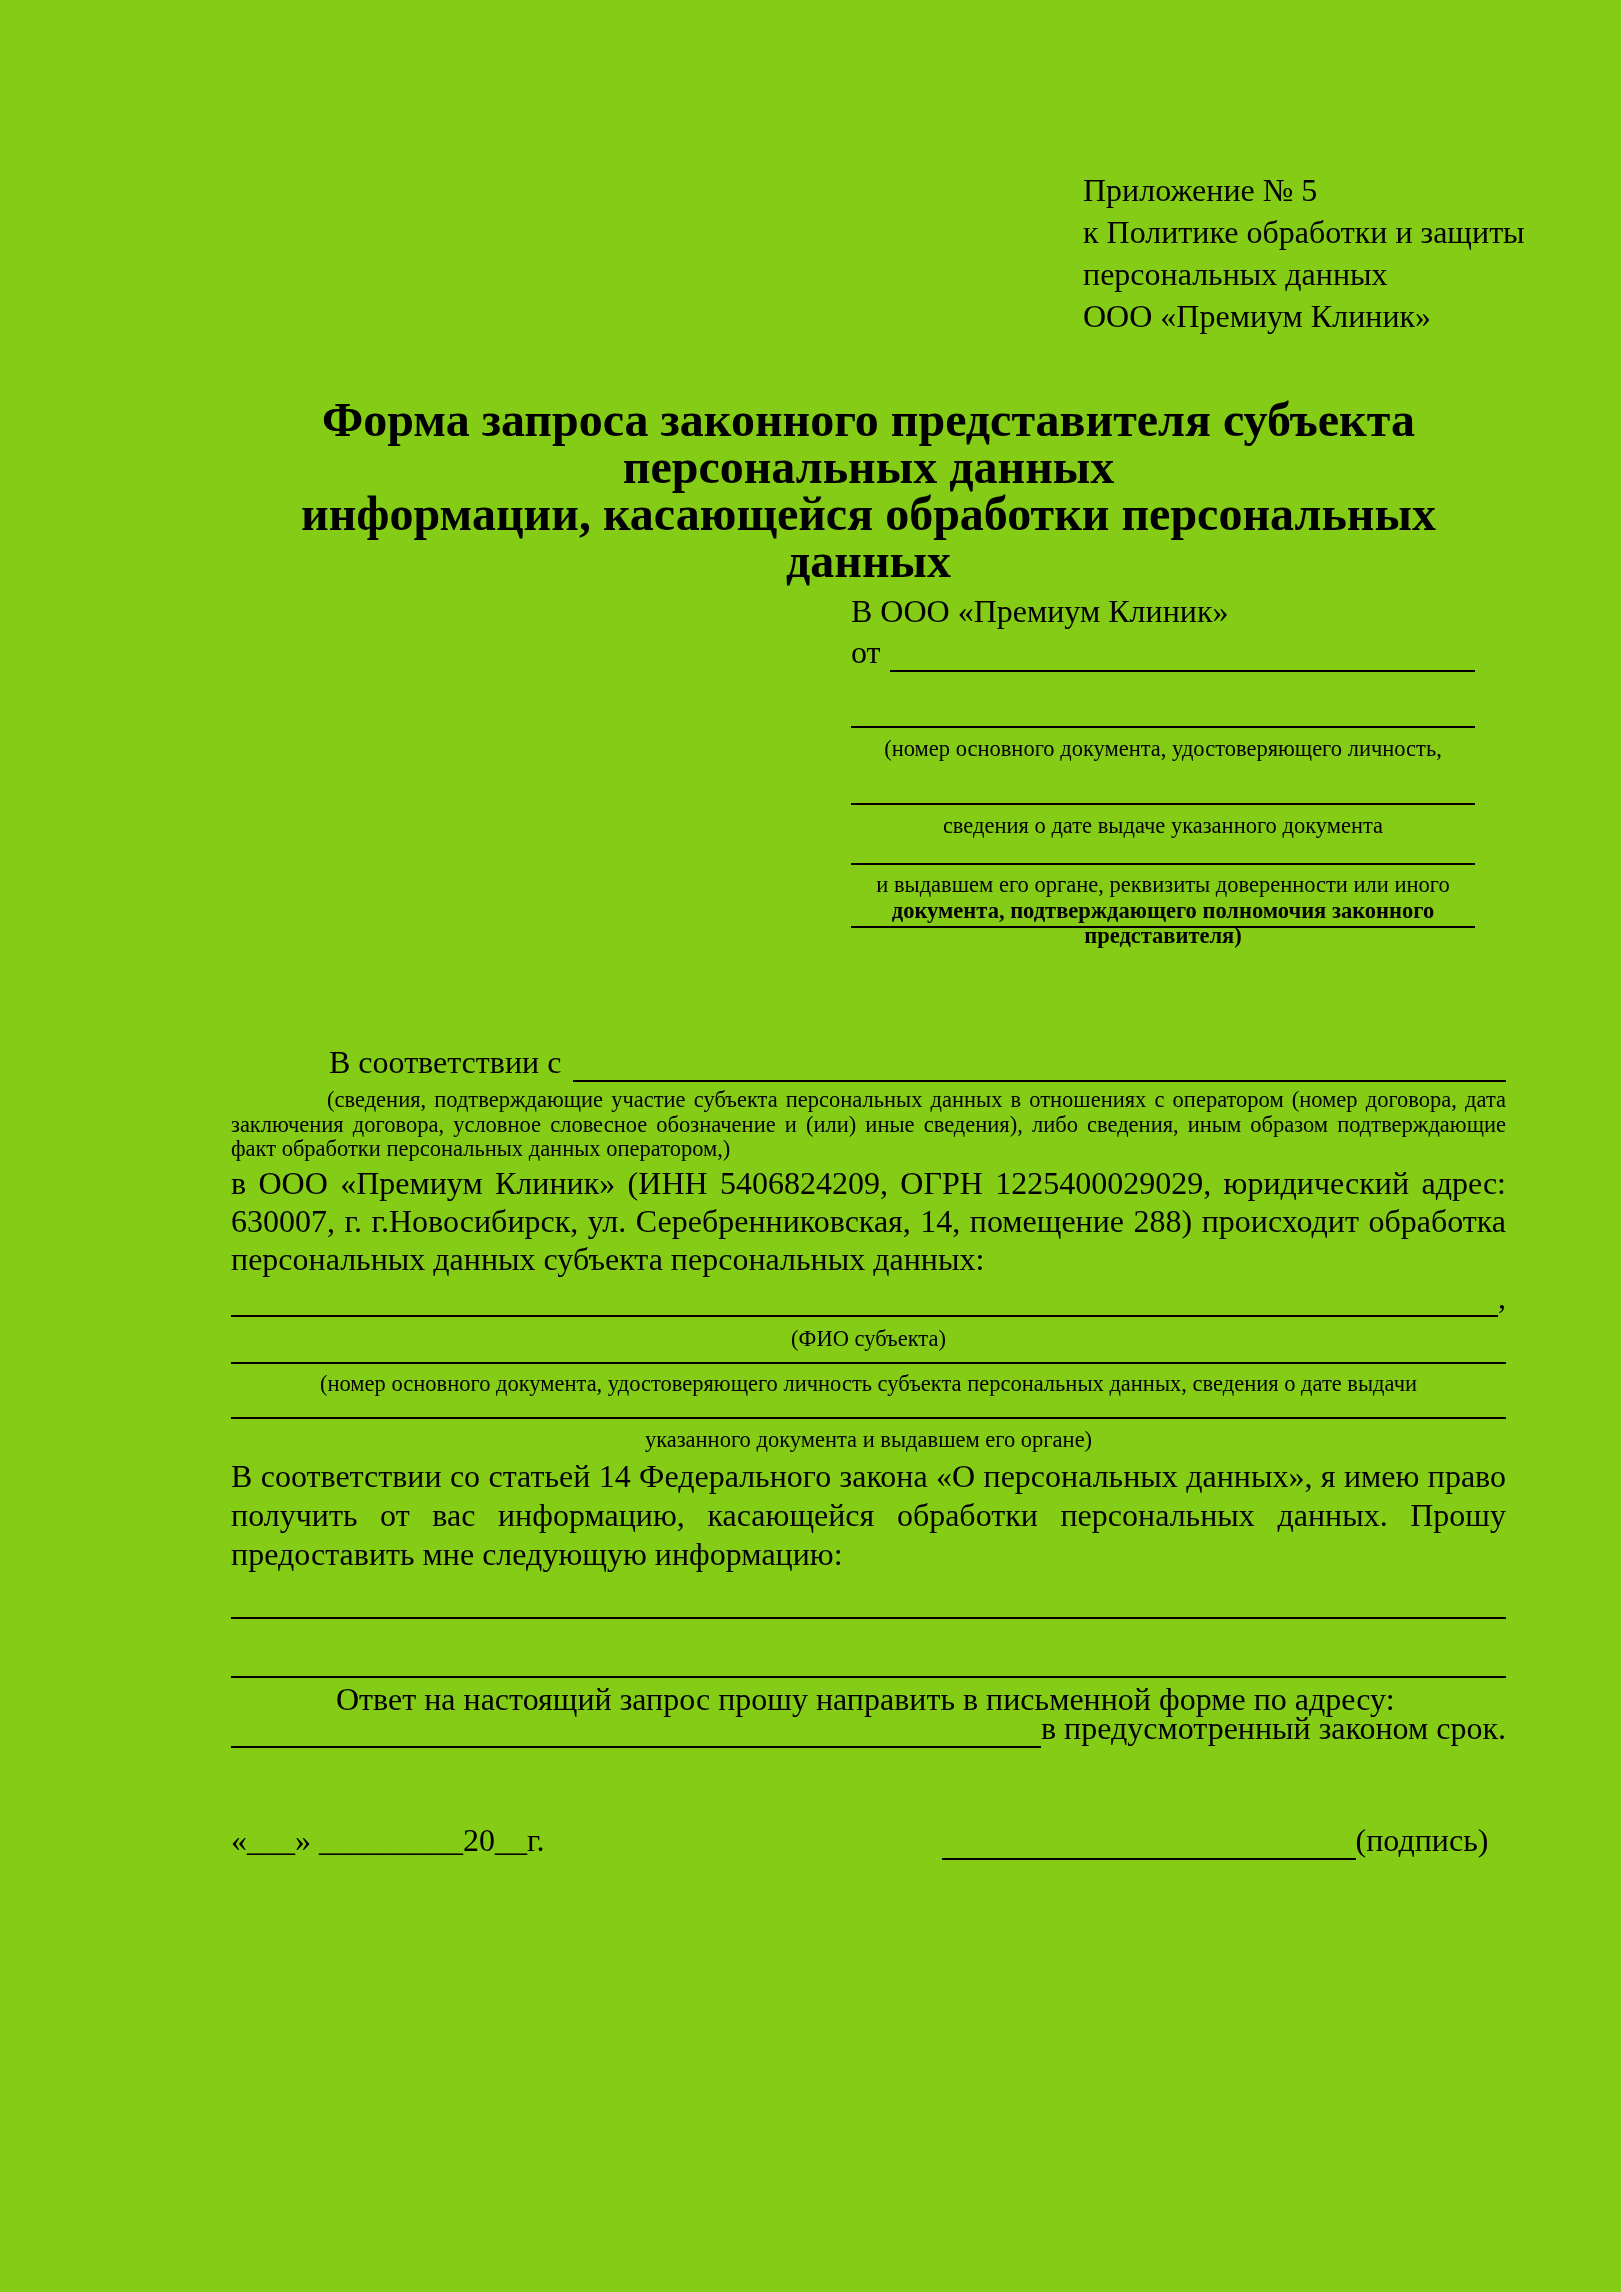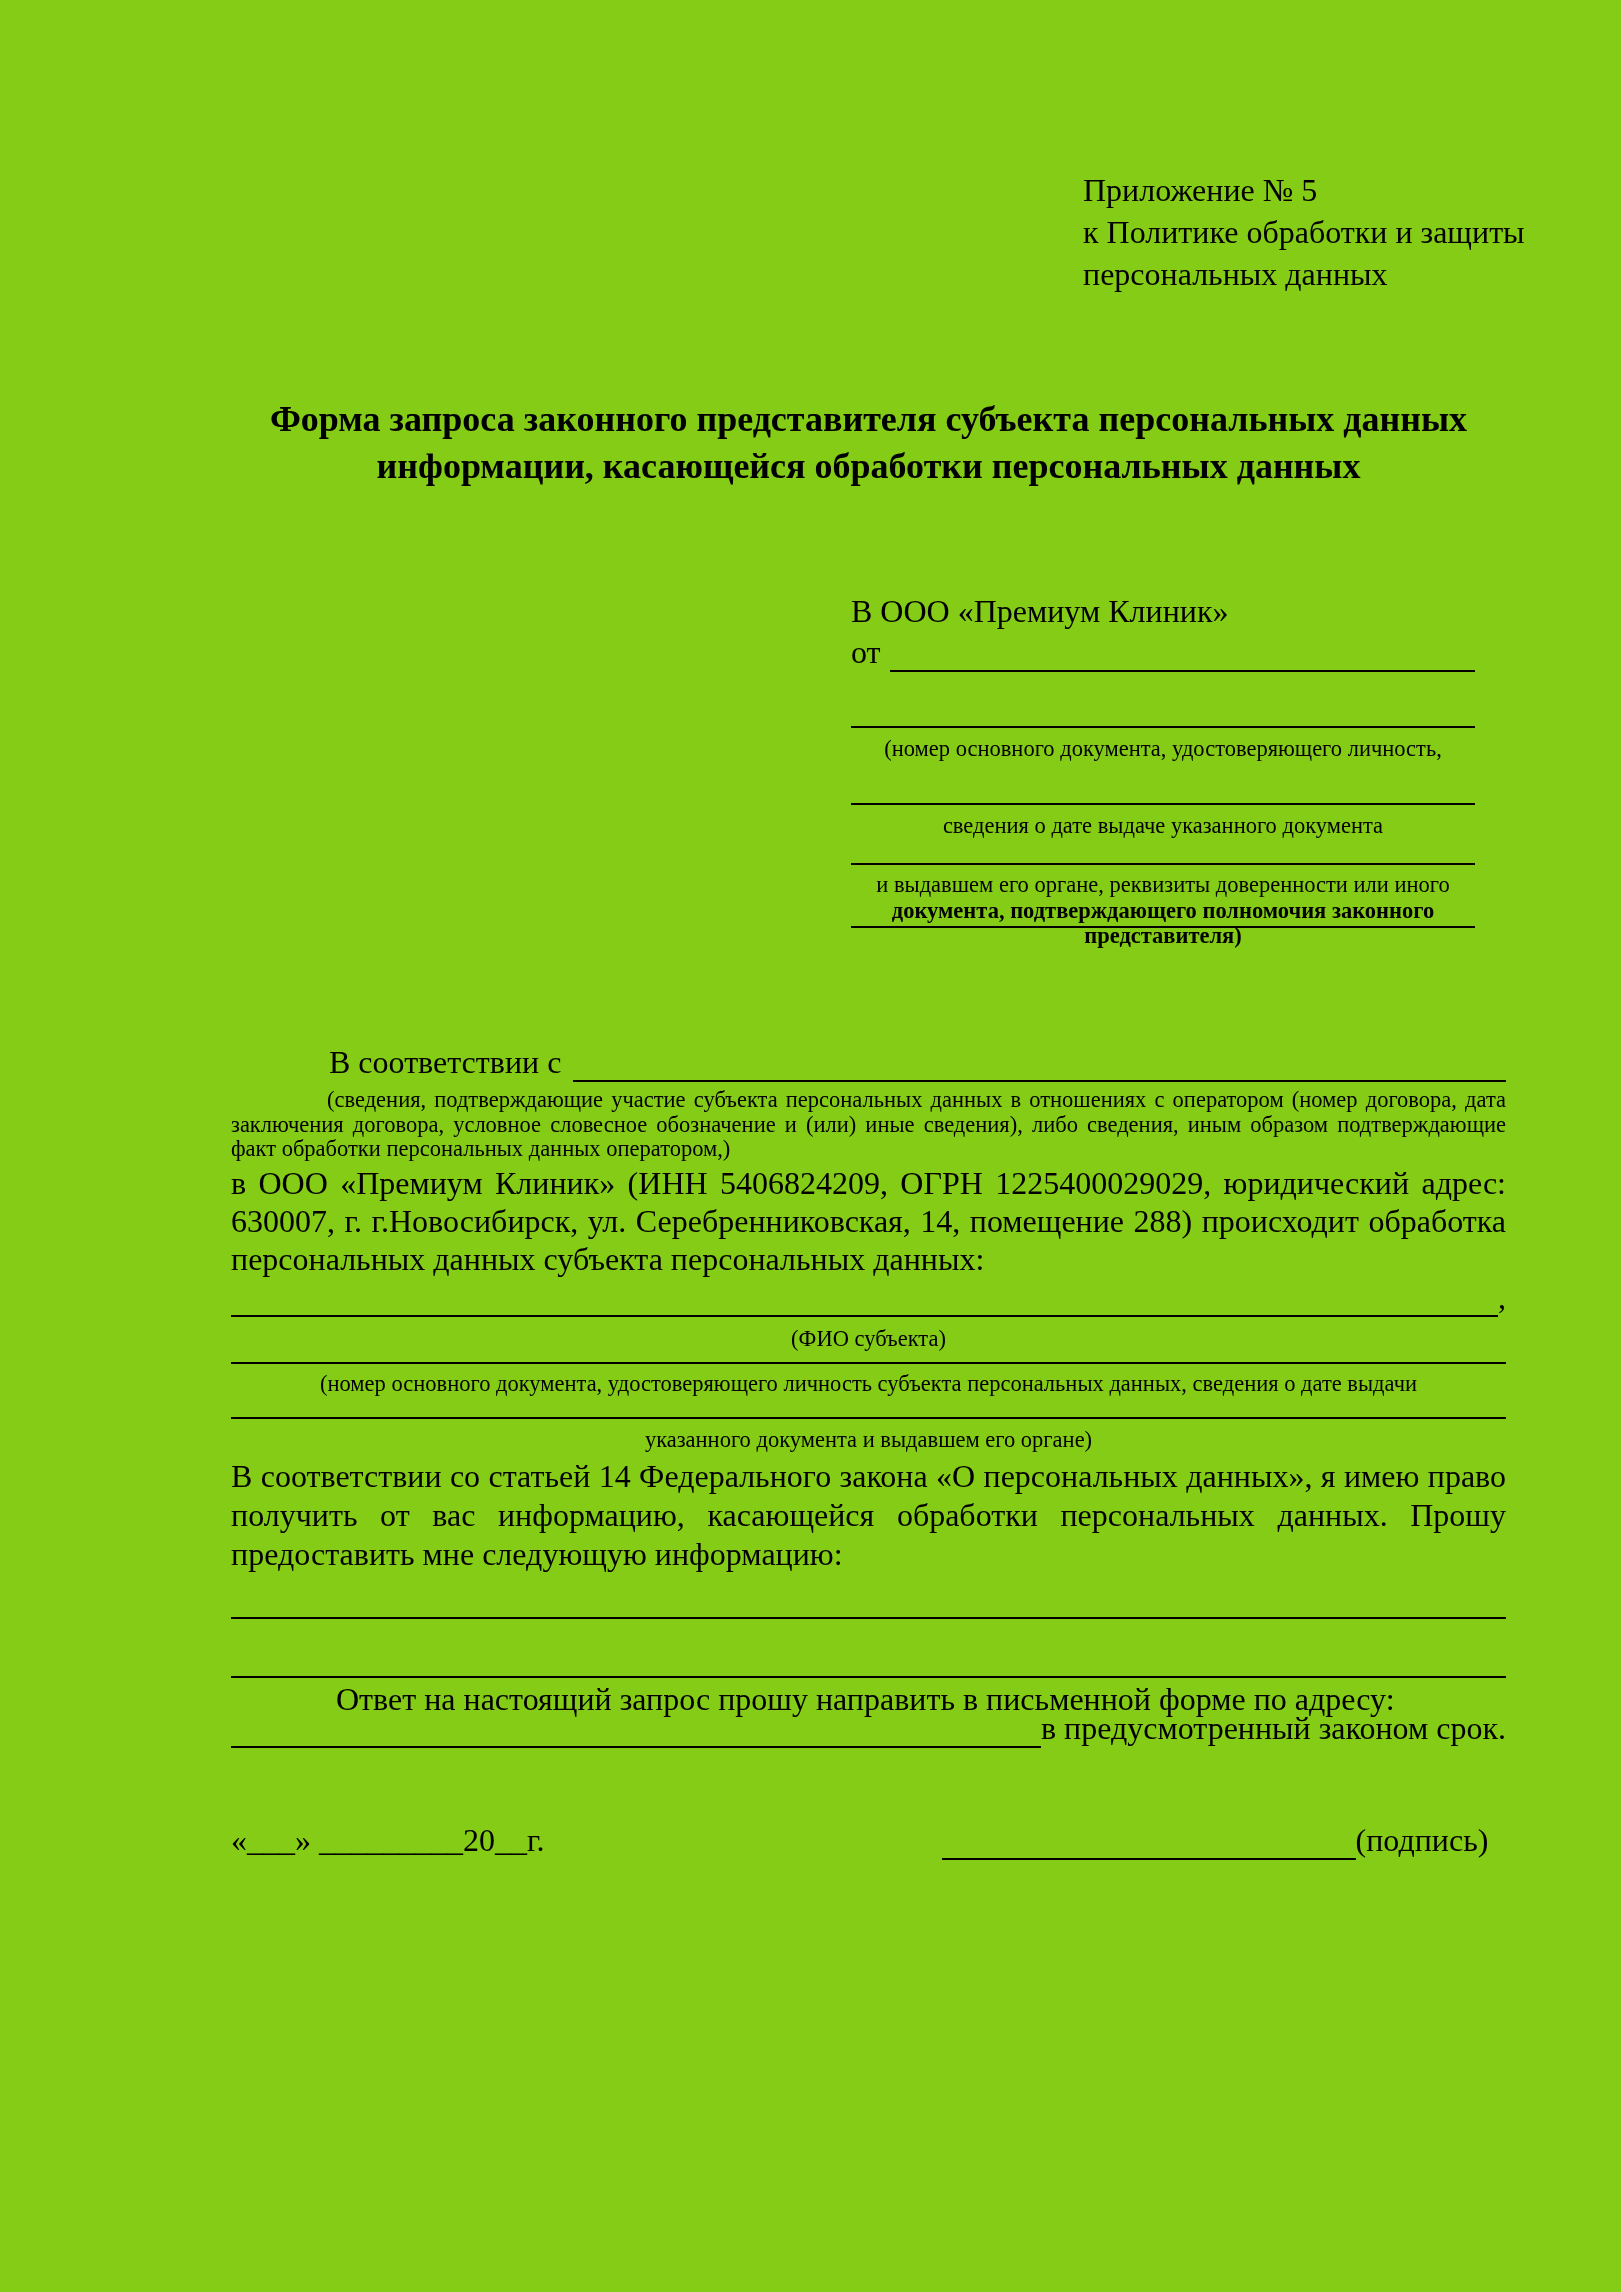--- a/index.html
+++ b/index.html
@@ -16,21 +16,21 @@
   .body-text{font-size:32px;line-height:39px;}
   .small-text{font-size:22.5px;line-height:24.5px;}
   .center{text-align:center;}
   .justify{text-align:justify;}
   .nowrap{white-space:nowrap;}
 
   
   .appendix{left:1083px;top:169px;width:461px;font-size:32px;line-height:42px;}
 
   
-  .doc-title{left:231px;top:396px;width:1275px;font-weight:bold;font-size:36px;line-height:47px;text-align:center;}
+  .doc-title{left:231px;top:396px;width:1275px;font-weight:bold;font-size:48px;line-height:47px;text-align:center;}
 
   
   .addr-col{left:851px;width:624px;}
   .flex-row{display:flex;align-items:flex-end;}
   .fill{flex:1 1 auto;border-bottom:2.9px solid #000;}
   .uline{left:851px;width:624px;height:0;border-top:2.9px solid #000;}
   .uline-wide{left:231px;width:1275px;height:0;border-top:2.9px solid #000;}
 
   .req-col{left:231px;width:1275px;}
   .indent-100{padding-left:98px;}
@@ -41,20 +41,21 @@
 </style>
 </head>
 <body>
 
 <div class="page">
 
   <div class="abs appendix">
     <div>Приложение № 5</div>
     <div>к Политике обработки и защиты</div>
     <div>персональных данных</div>
+    <div>ООО «Премиум Клиник»</div>
   </div>
 
   <div class="abs doc-title">
     <div>Форма запроса законного представителя субъекта персональных данных</div>
     <div>информации, касающейся обработки персональных данных</div>
   </div>
 
   <div class="abs addr-col body-text" style="top:592px;">В ООО «Премиум Клиник»</div>
 
   <div class="abs addr-col flex-row body-text" style="top:635px;height:37px;">

